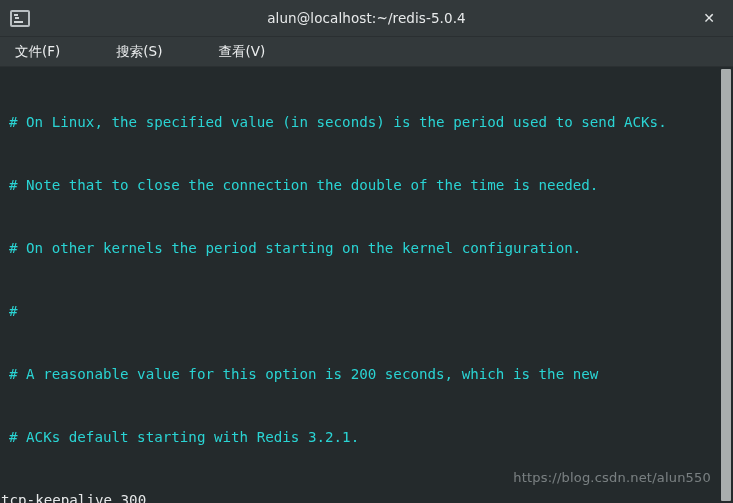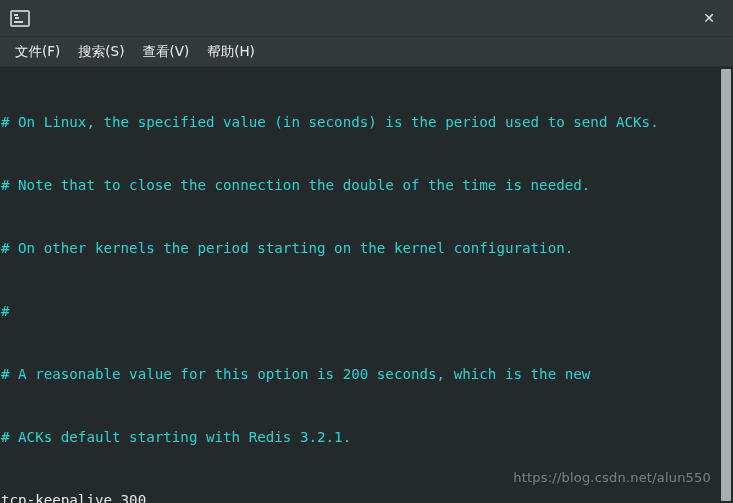--- a/index.html
+++ b/index.html
@@ -69,20 +69,21 @@
   }
 
   
   .menubar {
     height:30px;
     background:#33393b;
     display:flex; align-items:center;
     padding-left:6px;
     flex:0 0 30px;
     border-bottom:1px solid #2b3032;
+    gap:38px;
   }
   .menu-item {
     font-family:"DejaVu Sans", sans-serif;
     font-size:13.5px;
     color:#eceeef;
     padding:3px 9px;
     cursor:pointer;
     white-space:nowrap;
   }
 
@@ -99,21 +100,21 @@
     padding:3px 0 0 1px;
     font-family:"DejaVu Sans Mono", monospace;
     font-size:14.2px;
     line-height:21px;
     white-space:pre;
     color:#2ad4d4;
     letter-spacing:0px;
     overflow:hidden;
   }
   .line { height:21px; }
-  .c-comment { color:#2ad4d4; }
+  .c-comment { color:#2ad4d4;margin-left:8px; }
   .c-plain   { color:#e6e8e9; }
 
   
   .scrollbar {
     width:14px;
     background:#242a2c;
     flex:0 0 14px;
     padding:2px 2px;
     display:flex; flex-direction:column;
   }
@@ -137,28 +138,28 @@
     letter-spacing:0.2px;
   }
 </style>
 </head>
 <body>
 
 <div class="window">
 
   <div class="titlebar">
     <div class="titlebar-icon"></div>
+    <div class="titlebar-title">alun@localhost:~/redis-5.0.4</div>
     <div class="titlebar-close">✕</div>
   </div>
 
   <div class="menubar">
     <div class="menu-item">文件(F)</div>
     <div class="menu-item">搜索(S)</div>
     <div class="menu-item">查看(V)</div>
-    <div class="menu-item">帮助(H)</div>
   </div>
 
   <div class="terminal">
     <div class="term-text">
       <div class="line c-comment"># On Linux, the specified value (in seconds) is the period used to send ACKs.</div>
       <div class="line c-comment"># Note that to close the connection the double of the time is needed.</div>
       <div class="line c-comment"># On other kernels the period starting on the kernel configuration.</div>
       <div class="line c-comment">#</div>
       <div class="line c-comment"># A reasonable value for this option is 200 seconds, which is the new</div>
       <div class="line c-comment"># ACKs default starting with Redis 3.2.1.</div>

